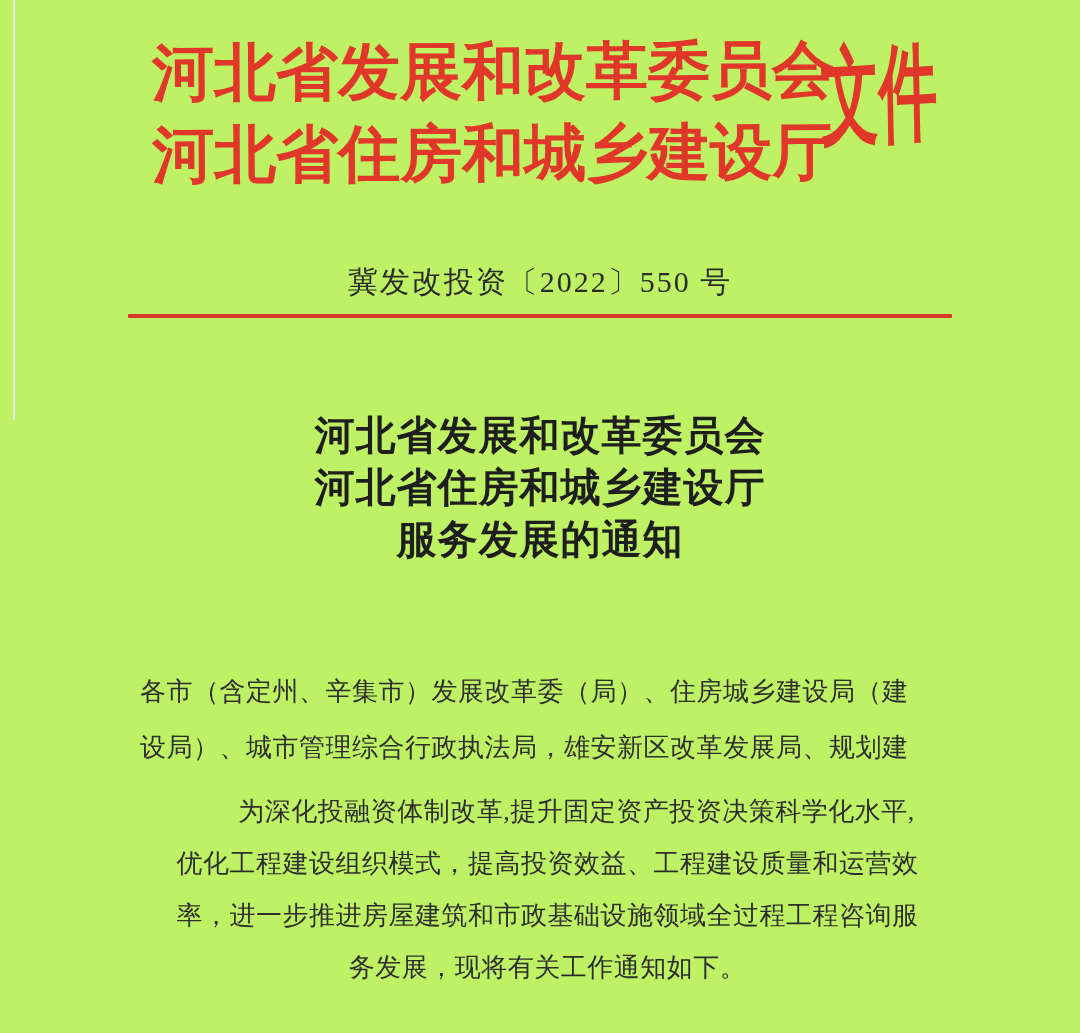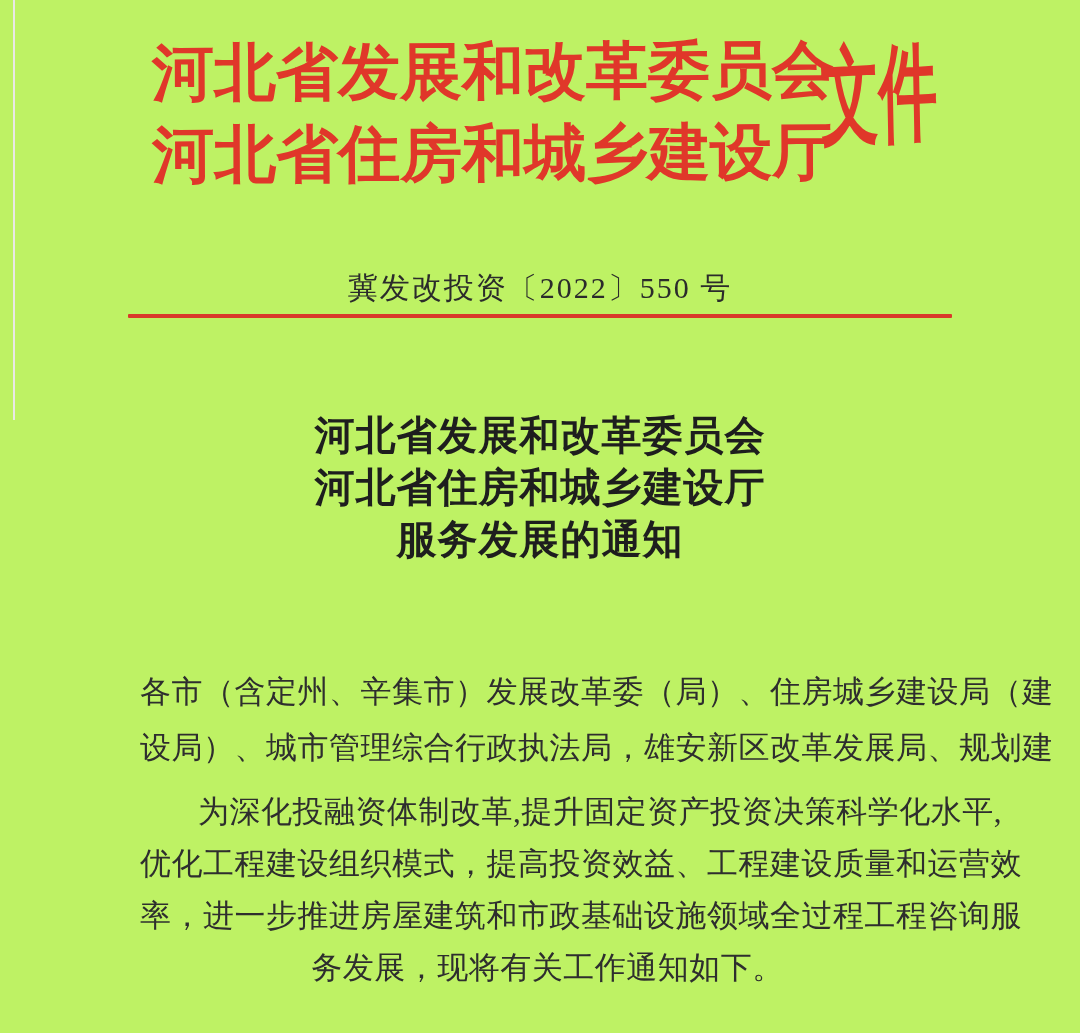--- a/index.html
+++ b/index.html
@@ -60,21 +60,21 @@
     color: #e0372a;
     white-space: nowrap;
     transform: scale(0.56, 1.02) rotate(-1.5deg);
     transform-origin: left top;
     line-height: 104px;
   }
 
   
   .doc-number {
     position: absolute;
-    top: 268px;
+    top: 262px;
     left: 0;
     width: 100%;
     text-align: center;
     font-size: 30px;
     color: #2b2b2b;
     letter-spacing: 2px;
   }
 
   
   .red-rule {
@@ -108,21 +108,21 @@
   
   .body-text {
     position: absolute;
     top: 664px;
     left: 140px;
     width: 815px;
     color: #2e2e2e;
   }
 
   .body-line {
-    font-size: 31px;
+    font-size: 26px;
     line-height: 56px;
     height: 56px;
     white-space: nowrap;
     letter-spacing: 0.5px;
   }
 
   .para-intro {
     margin-top: 10px;
   }
 

